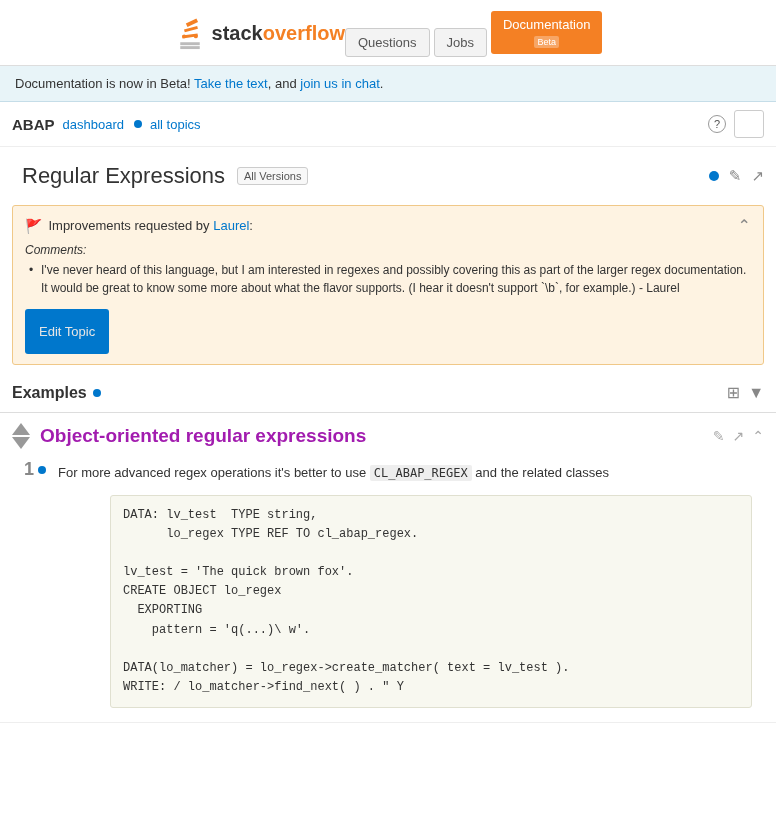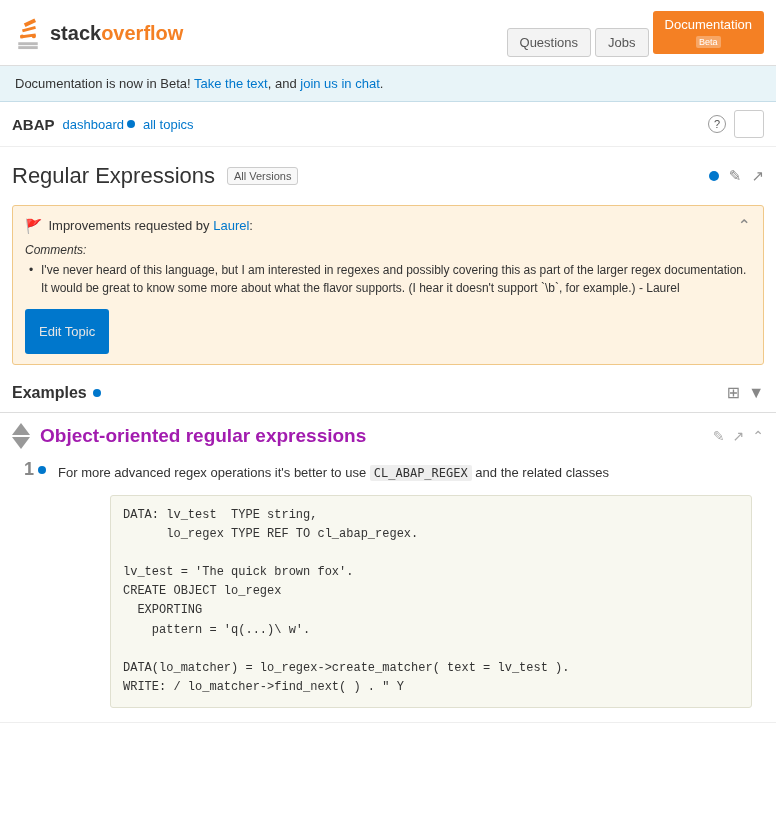--- a/index.html
+++ b/index.html
@@ -2,21 +2,21 @@
 <html><head>
   <meta charset="utf-8">
   <style>
     * { box-sizing: border-box; margin: 0; padding: 0; }
     body { font-family: Arial, sans-serif; font-size: 13px; color: #333; background: #fff; width: 776px; }
 
     
     .header {
       display: flex;
       align-items: center;
-      justify-content: space-between;
+      justify-content: center;
       padding: 8px 12px;
       border-bottom: 1px solid #ddd;
       background: #fff;
     }
     .logo-area {
       display: flex;
       align-items: center;
       gap: 6px;
     }
     .logo-icon {
@@ -81,21 +81,21 @@
     .breadcrumb-abap {
       font-weight: bold;
       font-size: 15px;
       color: #333;
     }
     .breadcrumb-link {
       color: #0077CC;
       text-decoration: none;
       display: flex;
       align-items: center;
-      gap: 3px;
+      gap: 10px;
     }
     .blue-dot {
       width: 8px;
       height: 8px;
       background: #0077CC;
       border-radius: 50%;
       display: inline-block;
     }
     .help-icon {
       margin-left: auto;
@@ -117,20 +117,21 @@
       border-radius: 3px;
       background: #fff;
     }
 
     
     .topic-header {
       padding: 16px 12px 8px 12px;
       display: flex;
       align-items: center;
       gap: 12px;
+      margin-left: 10px;
     }
     .topic-title {
       font-size: 22px;
       font-weight: normal;
       color: #333;
     }
     .all-versions-btn {
       font-size: 11px;
       color: #555;
       border: 1px solid #ccc;

